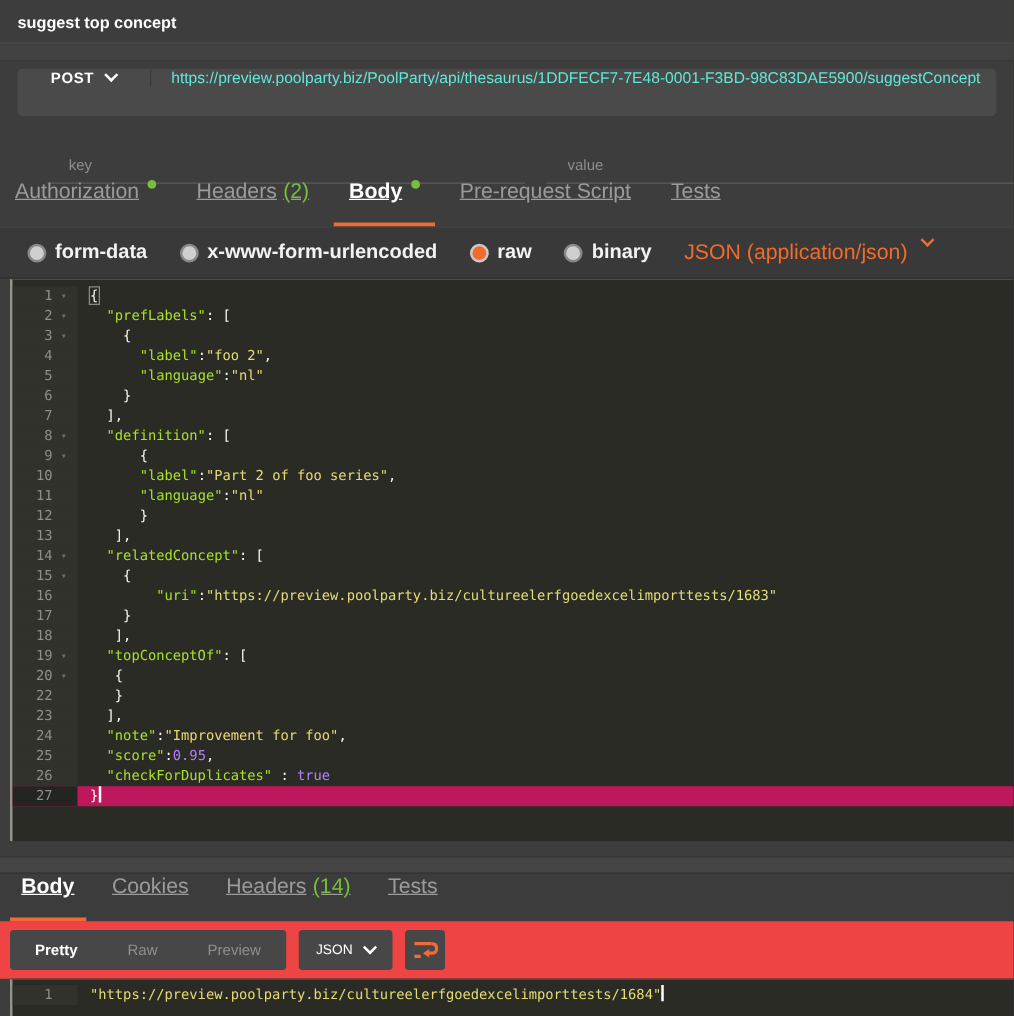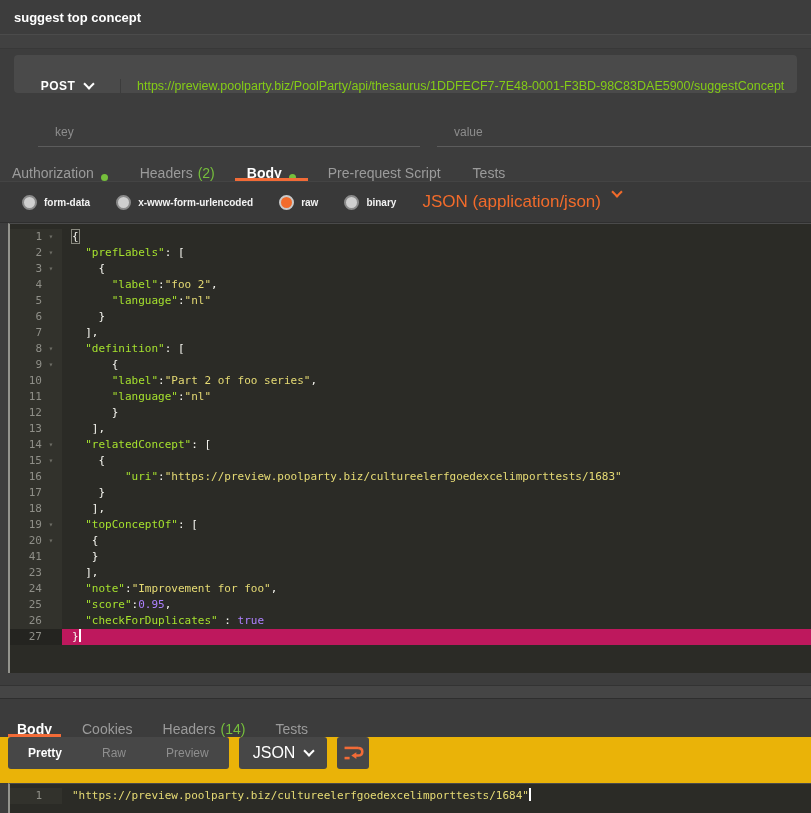--- a/index.html
+++ b/index.html
@@ -12,53 +12,53 @@
   .app{width:811px;height:813px;display:flex;flex-direction:column;}
 
   
   .titlebar{height:34px;flex:none;background:#3d3d3d;border-bottom:1px solid #4b4b4b;
     display:flex;align-items:center;padding-left:14px;}
   .titlebar .t{color:#ffffff;font-size:13px;font-weight:bold;}
   .subband{height:13px;flex:none;background:#414141;border-bottom:1px solid #383838;}
 
   
   .url-row{height:50px;flex:none;display:flex;align-items:center;padding:0 14px;}
-  .url-bar{flex:1;height:38px;background:#4a4a4a;border-radius:4px;display:flex;align-items:flex-end;overflow:hidden;}
+  .url-bar{flex:1;height:38px;background:#4a4a4a;border-radius:4px;display:flex;align-items:flex-start;overflow:hidden;}
   .method{width:106px;flex:none;display:flex;align-items:center;justify-content:center;
     color:#fff;font-size:12px;font-weight:bold;letter-spacing:.5px;cursor:pointer;
     border-right:1px solid #3c3c3c;}
-  .url-input{flex:1;background:transparent;border:none;outline:none;color:#84cc16;
+  .url-input{flex:1;background:transparent;border:none;outline:none;color:#5eead4;
     font-size:12.5px;padding:0 10px 0 16px;font-family:"Liberation Sans",sans-serif;}
   .chev{display:inline-block;width:6px;height:6px;border-right:2px solid currentColor;
     border-bottom:2px solid currentColor;transform:rotate(45deg);margin-left:10px;margin-top:-4px;}
 
   
   .kv-row{height:44px;flex:none;display:flex;align-items:center;padding-left:38px;}
   .kv-row input{background:transparent;border:none;border-bottom:1px solid #5c5c5c;outline:none;
     color:#e0e0e0;font-size:12px;padding:6px 0 7px 17px;font-family:"Liberation Sans",sans-serif;margin-top:24px;}
   .kv-row input::placeholder{color:#8d8d8d;}
   .kv-key{width:365px;margin-right:17px;}
   .kv-val{flex:1;}
 
   
   .tabs-row{height:38px;flex:none;display:flex;align-items:center;padding-left:12px;gap:32px;}
-  .tab{position:relative;height:100%;display:flex;align-items:flex-end;color:#9b9b9b;
-    font-size:14px;cursor:pointer;}
+  .tab{position:relative;height:100%;display:flex;align-items:flex-start;color:#9b9b9b;
+    font-size:17px;cursor:pointer;text-decoration:underline;}
   .tab .cnt{color:#76bf3c;margin-left:5px;}
   .tab .dot{width:7px;height:7px;border-radius:50%;background:#76bf3c;margin-left:7px;margin-top:1px;}
   .tab.active{color:#ffffff;font-weight:bold;}
   .tab.active::after{content:"";position:absolute;left:-12px;right:-12px;bottom:0;height:3px;background:#f26b37;}
 
   
   .modes-row{height:40px;flex:none;background:#393939;border-top:1px solid #444;border-bottom:1px solid #2f2f2f;
     display:flex;align-items:center;padding-left:22px;gap:26px;}
   .mode{display:flex;align-items:center;gap:7px;cursor:pointer;}
   .radio{width:11px;height:11px;border-radius:50%;background:#cfcfcf;border:2px solid #8a8a8a;flex:none;}
   .radio.sel{background:#f26b2b;border-color:#c9c9c9;}
-  .mode .ml{color:#f2f2f2;font-size:10px;font-weight:bold;}
+  .mode .ml{color:#f2f2f2;font-size:16px;font-weight:bold;}
   .ctype{display:flex;align-items:flex-start;color:#f26b2b;font-size:17px;cursor:pointer;}
   .ctype .chev{margin-left:12px;}
 
   
   .editor{flex:none;background:#2b2b26;border-top:1px solid #4a4a4a;
     margin-left:8px;border-left:2px solid #93938d;overflow:hidden;}
   .editor1{height:444px;padding-top:5px;}
   .editor2{height:37px;padding-top:4px;}
   .cline{display:flex;height:16px;line-height:16px;font-family:"DejaVu Sans Mono",monospace;font-size:11px;}
   .gut{width:52px;flex:none;background:#32322c;display:flex;color:#8f8f88;}
@@ -74,26 +74,26 @@
   .t-pun-match{color:#f8f8f2;outline:1px solid #8a8a80;}
   .cursor{display:inline-block;width:0;height:13px;border-left:2px solid #ffffff;vertical-align:-2px;}
 
   
   .gap{height:26px;flex:none;background:#3d3d3d;}
   .gap .band{margin-top:12px;height:12px;background:#454545;border-top:1px solid #333;border-bottom:1px solid #2e2e2e;}
 
   
   .resp-tabs{padding-left:17px;gap:30px;background:#3c3c3c;}
   .resp-tabs .tab.active::after{left:-9px;right:-9px;}
-  .resp-toolbar{height:46px;flex:none;background:#eab308;display:flex;padding-left:8px;}
+  .resp-toolbar{height:46px;flex:none;background:#ef4444;display:flex;align-items:center;padding-left:8px;}
   .btn-group{height:32px;background:#474747;border-radius:3px;display:flex;align-items:center;}
   .vbtn{padding:0 20px;font-size:12px;color:#8f8f8f;line-height:32px;cursor:pointer;}
   .vbtn.active{color:#ffffff;font-weight:bold;}
   .fmt-dd{height:32px;background:#474747;border-radius:3px;margin-left:10px;display:flex;align-items:center;
-    padding:0 14px;color:#fff;font-size:16px;cursor:pointer;}
+    padding:0 14px;color:#fff;font-size:11px;cursor:pointer;}
   .icon-btn{width:32px;height:32px;background:#474747;border-radius:3px;margin-left:10px;
     display:flex;align-items:center;justify-content:center;cursor:pointer;}
 </style>
 </head>
 <body>
 
 <div class="app">
 
   <div class="titlebar">
     <span class="t">suggest top concept</span>
@@ -295,21 +295,21 @@
       </div>
       <div class="cline">
         <span class="gut">
           <span class="ln">20</span>
           <span class="fold">▾</span>
         </span>
         <span class="code"><span class="t-pun">   {</span></span>
       </div>
       <div class="cline">
         <span class="gut">
-          <span class="ln">41</span>
+          <span class="ln">22</span>
           <span class="fold"></span>
         </span>
         <span class="code"><span class="t-pun">   }</span></span>
       </div>
       <div class="cline">
         <span class="gut">
           <span class="ln">23</span>
           <span class="fold"></span>
         </span>
         <span class="code"><span class="t-pun">  ],</span></span>

